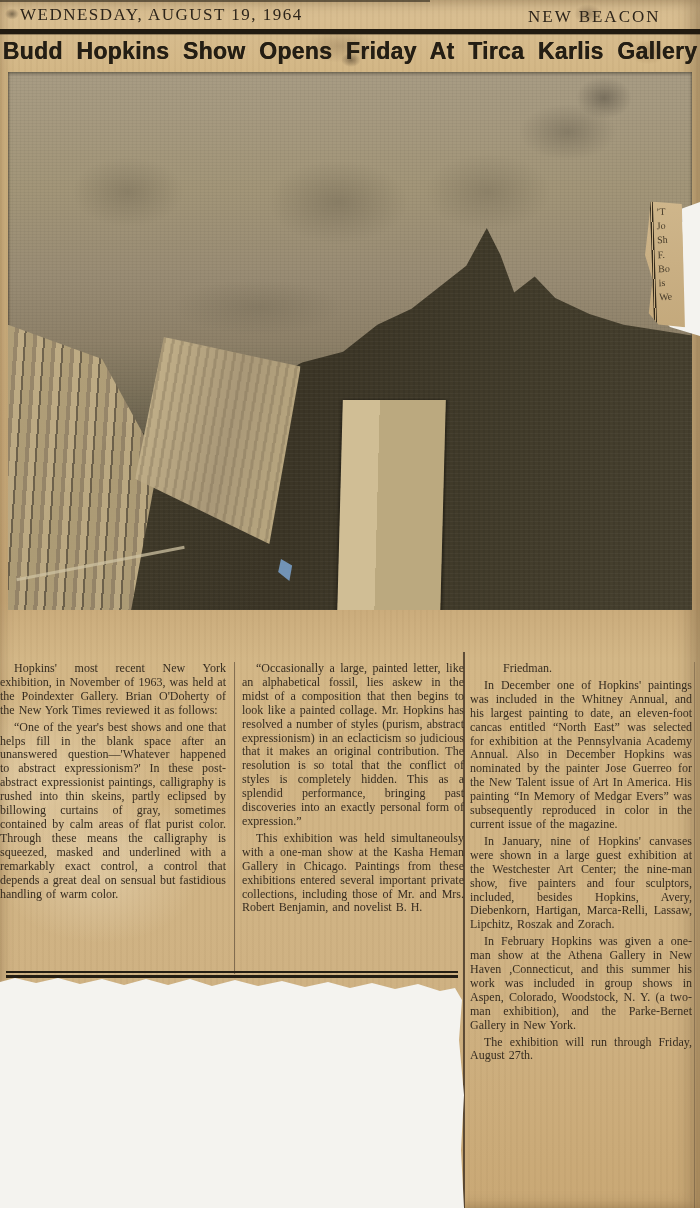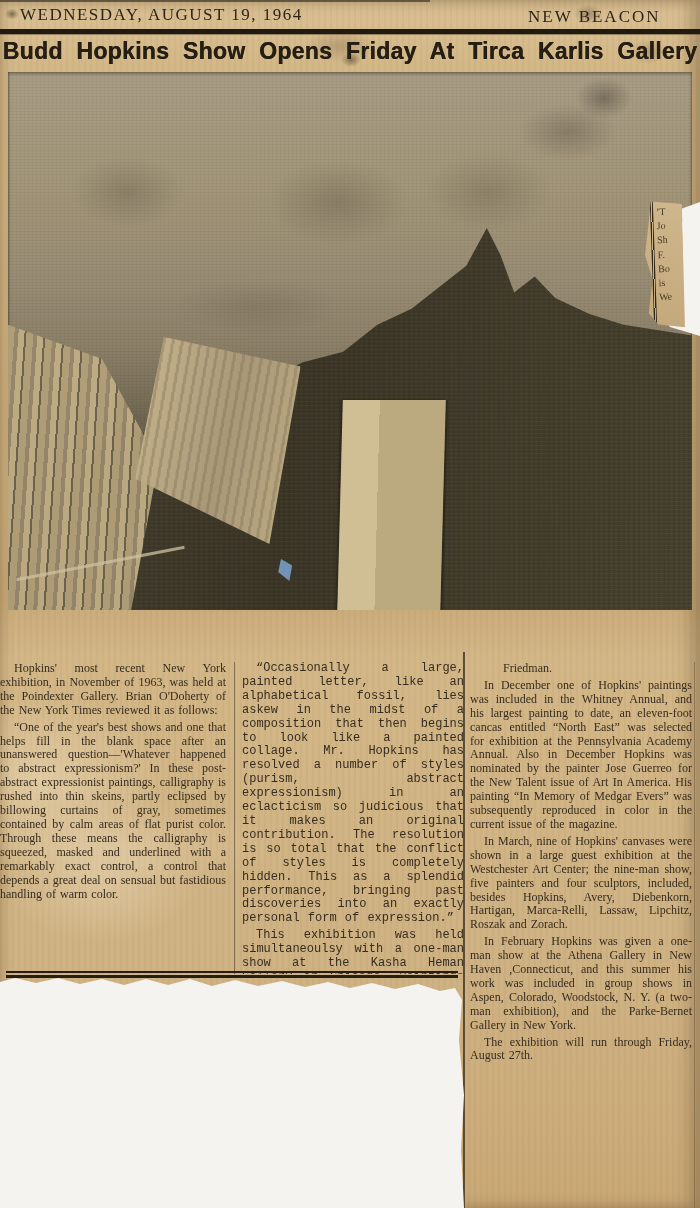--- a/index.html
+++ b/index.html
@@ -112,21 +112,21 @@
     font-size:16px;line-height:19.5px;word-spacing:2.5px;text-align:justify;
     color:#2f271b;text-indent:24px;
   }
   .col{
     position:absolute;top:662px;font-size:12px;line-height:13.9px;
     text-align:justify;color:#362c20;word-spacing:1px;hyphens:auto;
   }
   .col p{margin:0 0 3px 0;text-indent:14px;}
   .col p.cont{text-indent:0;margin-left:33px;}
   #col1{left:0;width:226px;height:300px;overflow:hidden;}
-  #col2{left:242px;width:222px;height:312px;overflow:hidden;font-family:Liberation Mono, monospace;}
+  #col2{left:242px;width:222px;height:312px;overflow:hidden;}
   #col3{left:470px;width:222px;height:546px;overflow:hidden;}
   .divider1{position:absolute;left:234px;top:662px;width:1px;height:312px;background:rgba(70,55,40,.55);}
   .divider2{position:absolute;left:463px;top:652px;width:2px;height:556px;background:rgba(55,42,30,.75);}
   .divider3{position:absolute;left:694px;top:662px;width:1px;height:546px;background:rgba(70,55,40,.35);}
   .bottom-rule{
     position:absolute;left:6px;top:971px;width:452px;height:7px;
     background:linear-gradient(180deg,#251e13 0 2.5px,transparent 2.5px 4px,#251e13 4px 7px);
   }
   
   .fragment{
@@ -169,21 +169,21 @@
     <p>Hopkins' most recent New York exhibition, in November of 1963, was held at the Poindexter Gallery. Brian O'Doherty of the New York Times reviewed it as follows:</p>
     <p>“One of the year's best shows and one that helps fill in the blank space after an unanswered question—'Whatever happened to abstract expressionism?'  In these post-abstract expressionist paintings, calligraphy is rushed into thin skeins, partly eclipsed by billowing curtains of gray, sometimes contained by calm areas of flat purist color.  Through these means the calligraphy is squeezed, masked and underlined with a remarkably exact control, a control that depends a  great deal on sensual but fastidious handling of warm color.</p>
   </div>
   <div class="col" id="col2">
     <p>“Occasionally a large, painted letter, like an alphabetical fossil, lies askew in the midst of a  composition that then begins to look like a painted collage.  Mr. Hopkins has resolved  a number of styles (purism, abstract expressionism) in an eclacticism so judicious that it makes an original contribution.  The resolution is so total that the conflict of styles is completely hidden.  This as a splendid performance, bringing past discoveries into an exactly personal form of expression.”</p>
     <p>This exhibition was held simultaneoulsy with a one-man show at the Kasha Heman Gallery in Chicago. Paintings from these exhibitions entered several important private collections, including those of Mr. and Mrs. Robert Benjamin, and novelist B. H.</p>
   </div>
   <div class="col" id="col3">
     <p class="cont">Friedman.</p>
     <p>In December one of Hopkins' paintings was included in the Whitney Annual, and his largest painting to date, an eleven-foot cancas entitled “North East” was selected for exhibition at the Pennsylvania Academy Annual. Also in December Hopkins was nominated by the painter Jose Guerreo for the New Talent issue of Art In America.  His painting “In Memory of Medgar Evers” was subsequently reproduced in color in the current issue of the magazine.</p>
-    <p>In March, nine of Hopkins' canvases were shown in a large guest exhibition at the Westchester Art Center; the nine-man show, five painters and four sculptors, included, besides Hopkins, Avery, Diebenkorn, Hartigan, Marca-Relli, Lassaw, Lipchitz, Roszak and Zorach.</p>
+    <p>In January, nine of Hopkins' canvases were shown in a large guest exhibition at the Westchester Art Center; the nine-man show, five painters and four sculptors, included, besides Hopkins, Avery, Diebenkorn, Hartigan, Marca-Relli, Lassaw, Lipchitz, Roszak and Zorach.</p>
     <p>In February Hopkins was given a one-man show at the Athena Gallery in New Haven ,Connecticut, and this summer his work was included in group shows in Aspen, Colorado, Woodstock, N. Y. (a two-man exhibition), and the Parke-Bernet Gallery in New York.</p>
     <p>The exhibition will run through Friday, August 27th.</p>
   </div>
 
   <div class="divider1"></div>
   <div class="divider2"></div>
   <div class="divider3"></div>
   <div class="bottom-rule"></div>
 </div>
 

